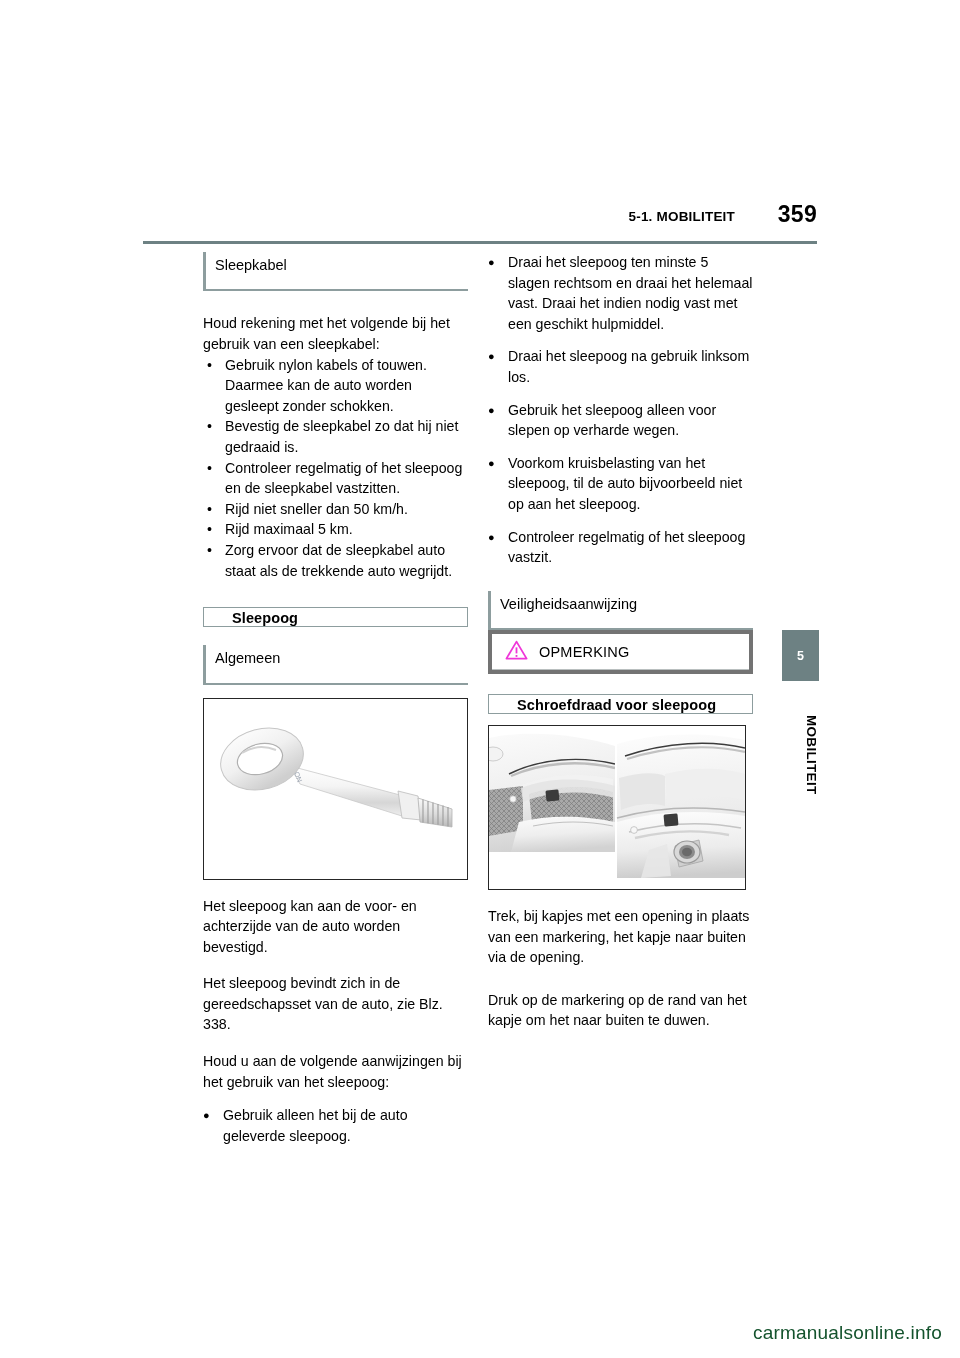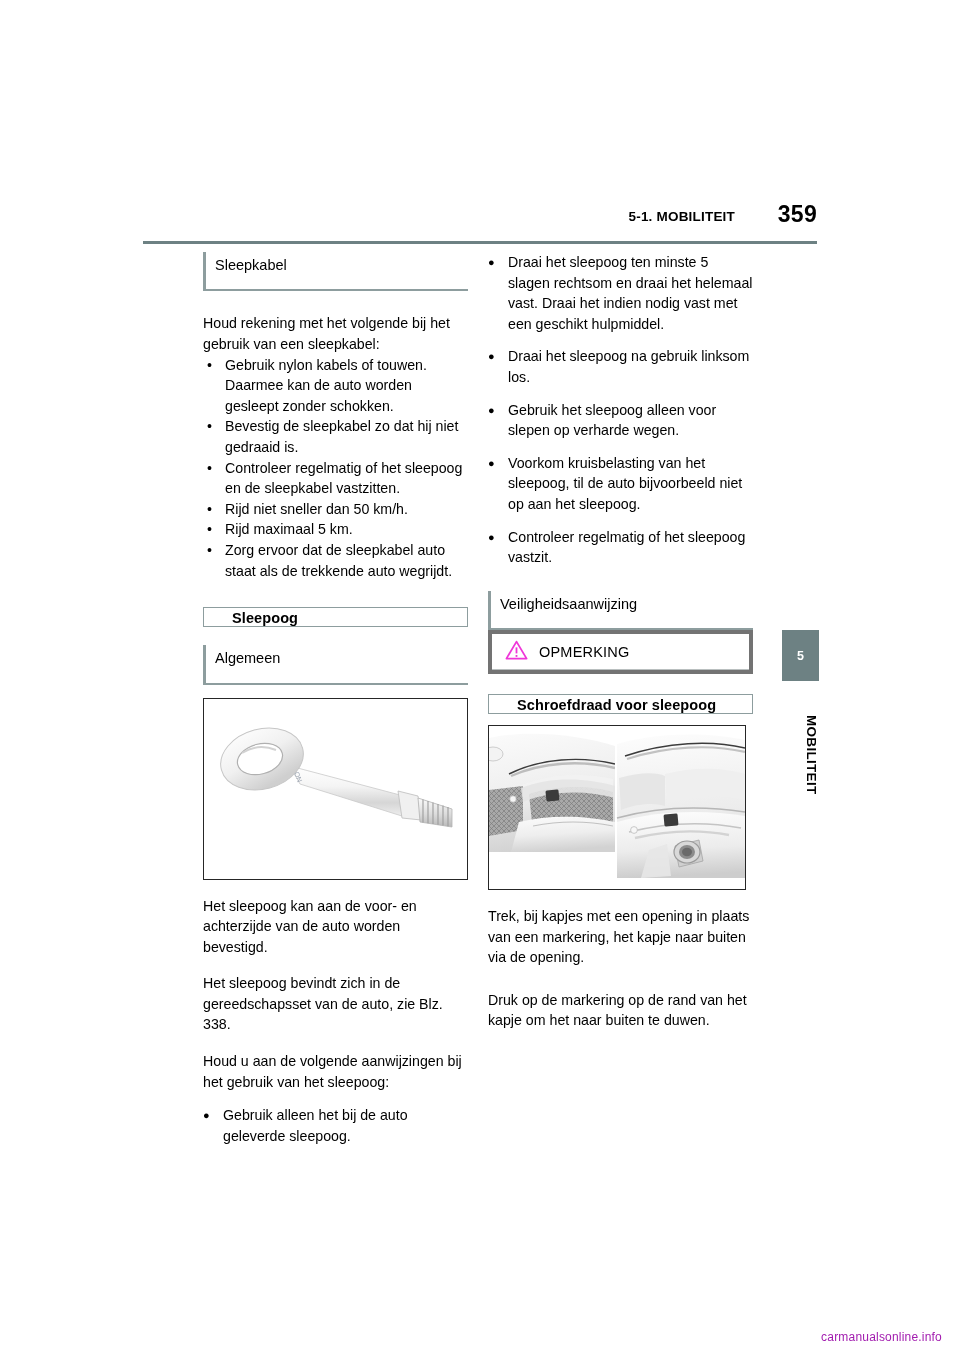--- a/index.html
+++ b/index.html
@@ -187,22 +187,22 @@
     letter-spacing: 0.3px;
     writing-mode: vertical-rl;
     text-orientation: mixed;
   }
 
   
   #watermark {
     position: absolute;
     right: 18px;
     bottom: 14px;
-    font-size: 12px;
-    color: #a21caf;
+    font-size: 19px;
+    color: #14532d;
     letter-spacing: 0.2px;
   }
 </style>
 </head>
 <body>
 
 <div id="page-header">
   <div id="header-chapter">5-1. MOBILITEIT</div>
   <div id="header-pageno">359</div>
   <div id="header-rule"></div>

